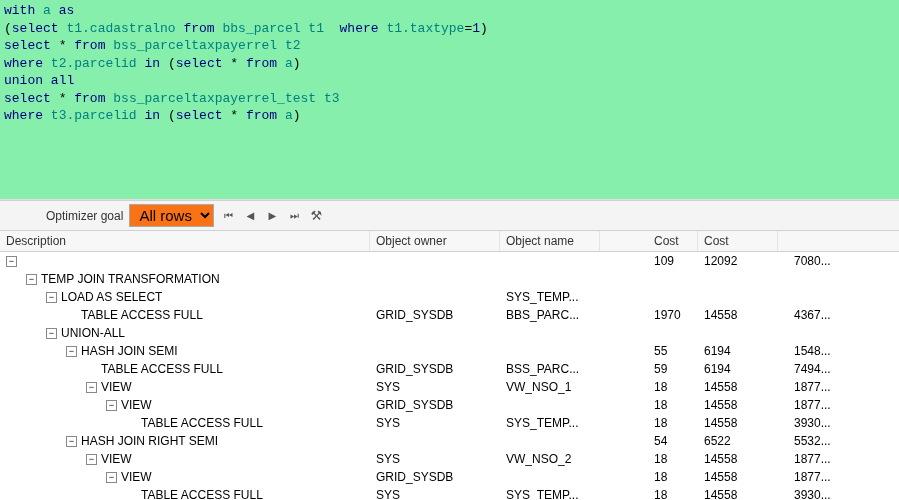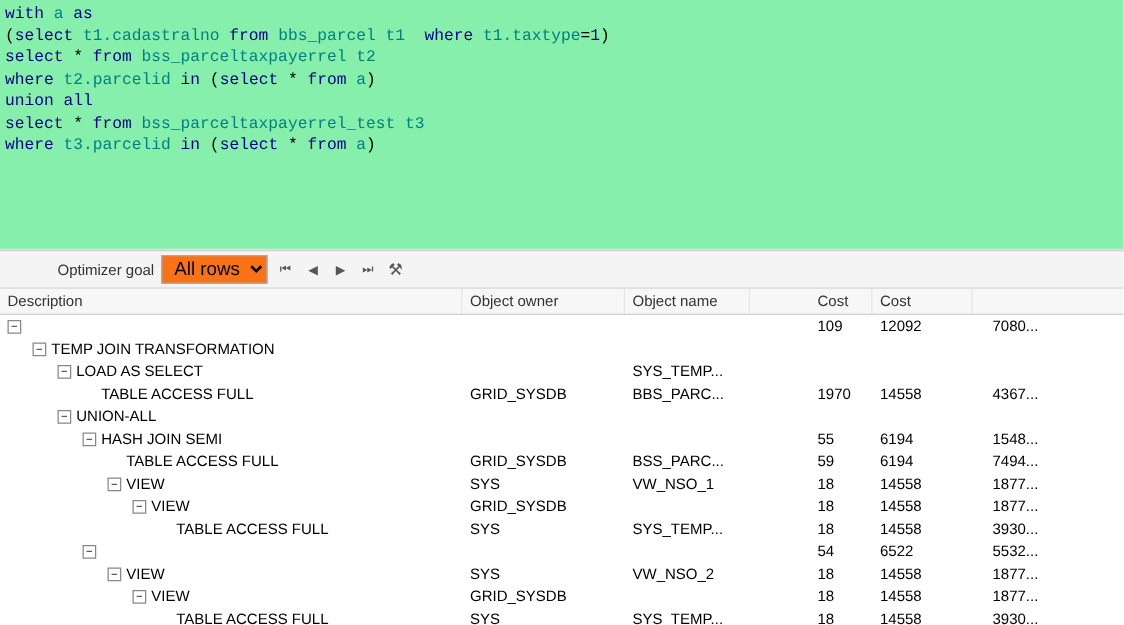--- a/index.html
+++ b/index.html
@@ -171,20 +171,21 @@
         <div class="col col-owner">SYS</div>
         <div class="col col-objname">SYS_TEMP...</div>
         <div class="col col-cost">18</div>
         <div class="col col-card">14558</div>
         <div class="col col-bytes">3930...</div>
       </div>
       <div class="grid-row">
         <div class="col col-desc">
           <span class="indent" style="width: 60px;"></span>
           <span class="tree-toggle">−</span>
+          <span>HASH JOIN RIGHT SEMI</span>
         </div>
         <div class="col col-owner"></div>
         <div class="col col-objname"></div>
         <div class="col col-cost">54</div>
         <div class="col col-card">6522</div>
         <div class="col col-bytes">5532...</div>
       </div>
       <div class="grid-row">
         <div class="col col-desc">
           <span class="indent" style="width: 80px;"></span>

